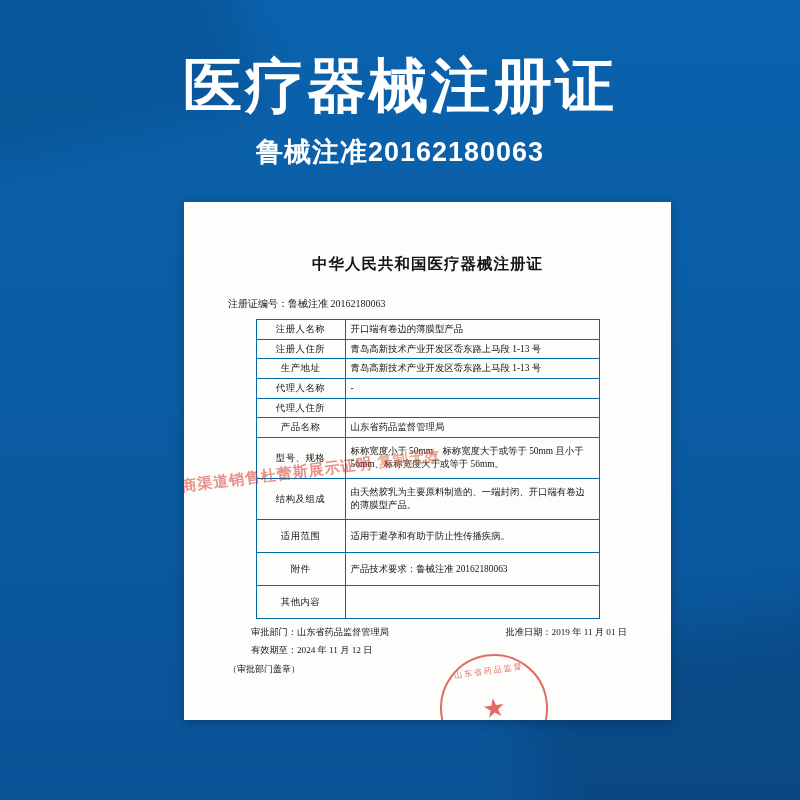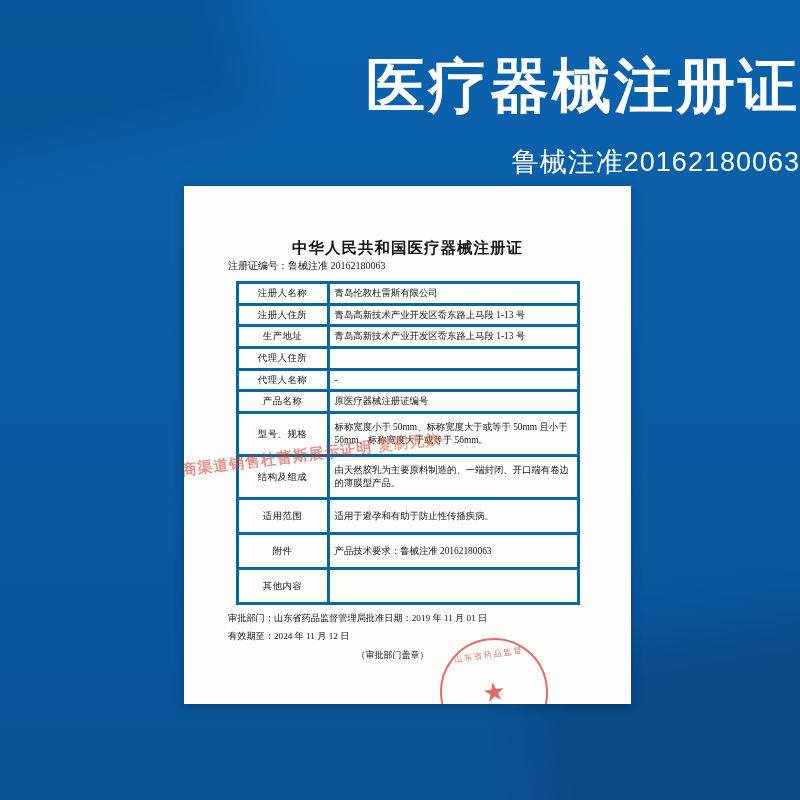--- a/index.html
+++ b/index.html
@@ -35,42 +35,42 @@
     width: 340px; height: 260px;
     background: rgba(0,0,0,0.12);
     transform: rotate(-10deg);
     filter: blur(26px);
   }
   .header {
     position: absolute;
     top: 56px;
     left: 0;
     width: 800px;
-    text-align: right;
+    text-align: center;
     color: #ffffff;
   }
   .main-title {
     font-size: 59px;
     font-weight: bold;
     letter-spacing: 3px;
     line-height: 1.05;
     margin: 0;
   }
   .sub-title {
     font-size: 27px;
-    font-weight: normal;
+    font-weight: bold;
     letter-spacing: 1px;
-    margin-top: 26px;
+    margin-top: 16px;
   }
   
   .cert-wrap {
     position: absolute;
     left: 184px;
-    top: 186px;
-    width: 447px;
+    top: 202px;
+    width: 487px;
     height: 518px;
     background: #fdfdfb;
     box-shadow: 0 2px 10px rgba(0,0,0,0.25);
     overflow: hidden;
   }
   .cert-inner {
     position: relative;
     width: 100%;
     height: 100%;
     padding: 0;
@@ -80,36 +80,37 @@
   .cert-title {
     text-align: center;
     font-size: 15.5px;
     font-weight: bold;
     letter-spacing: 1px;
     margin-top: 52px;
     color: #141414;
     font-family: "Liberation Serif", serif;
   }
   .cert-no {
+    margin-top: 22px;
     margin-left: 44px;
     font-size: 10px;
     font-family: "Liberation Serif", serif;
     color: #1a1a1a;
   }
   .cert-table {
     margin: 8px auto 0 auto;
     width: 344px;
     border-collapse: collapse;
     font-size: 9.4px;
     font-family: "Liberation Serif", serif;
     color: #141414;
     table-layout: fixed;
   }
   .cert-table td {
-    border: 3px solid #0369a1;
+    border: 1px solid #0369a1;
     padding: 3px 5px;
     vertical-align: middle;
     line-height: 1.35;
   }
   .cert-table td.label {
     width: 78px;
     text-align: center;
     letter-spacing: 0.5px;
     white-space: nowrap;
   }
@@ -122,24 +123,26 @@
     margin-top: 7px;
     margin-left: 44px;
     margin-right: 44px;
     font-size: 9.2px;
     font-family: "Liberation Serif", serif;
     color: #141414;
     position: relative;
   }
   .footer-row {
     display: flex;
+    justify-content: space-between;
     margin-bottom: 5px;
+    margin-left: 23px;
   }
   .seal-label {
-    text-align: center;
+    text-align: left;
     margin-top: 6px;
     margin-right: 30px;
     font-size: 9px;
     font-family: "Liberation Serif", serif;
     color: #141414;
   }
   
   .seal {
     position: absolute;
     left: 256px;
@@ -203,41 +206,41 @@
 
   <div class="cert-wrap">
     <div class="cert-inner">
       <div class="cert-title">中华人民共和国医疗器械注册证</div>
       <div class="cert-no">注册证编号：鲁械注准 20162180063</div>
 
       <table class="cert-table">
         <tbody>
           <tr>
             <td class="label">注册人名称</td>
-            <td class="value">青岛伦敦杜雷斯有限公司</td>
+            <td class="value">开口端有卷边的薄膜型产品</td>
           </tr>
           <tr>
             <td class="label">注册人住所</td>
             <td class="value">青岛高新技术产业开发区岙东路上马段 1-13 号</td>
           </tr>
           <tr>
             <td class="label">生产地址</td>
             <td class="value">青岛高新技术产业开发区岙东路上马段 1-13 号</td>
           </tr>
           <tr>
+            <td class="label">代理人名称</td>
+            <td class="value">-</td>
+          </tr>
+          <tr>
             <td class="label">代理人住所</td>
             <td class="value"></td>
           </tr>
           <tr>
-            <td class="label">代理人名称</td>
-            <td class="value">-</td>
-          </tr>
-          <tr>
             <td class="label">产品名称</td>
-            <td class="value">原医疗器械注册证编号</td>
+            <td class="value">山东省药品监督管理局</td>
           </tr>
           <tr class="row-xtall">
             <td class="label">型号、规格</td>
             <td class="value">标称宽度小于 50mm、标称宽度大于或等于 50mm 且小于 56mm、标称宽度大于或等于 56mm。</td>
           </tr>
           <tr class="row-xtall">
             <td class="label">结构及组成</td>
             <td class="value">由天然胶乳为主要原料制造的、一端封闭、开口端有卷边的薄膜型产品。</td>
           </tr>
           <tr class="row-tall">

